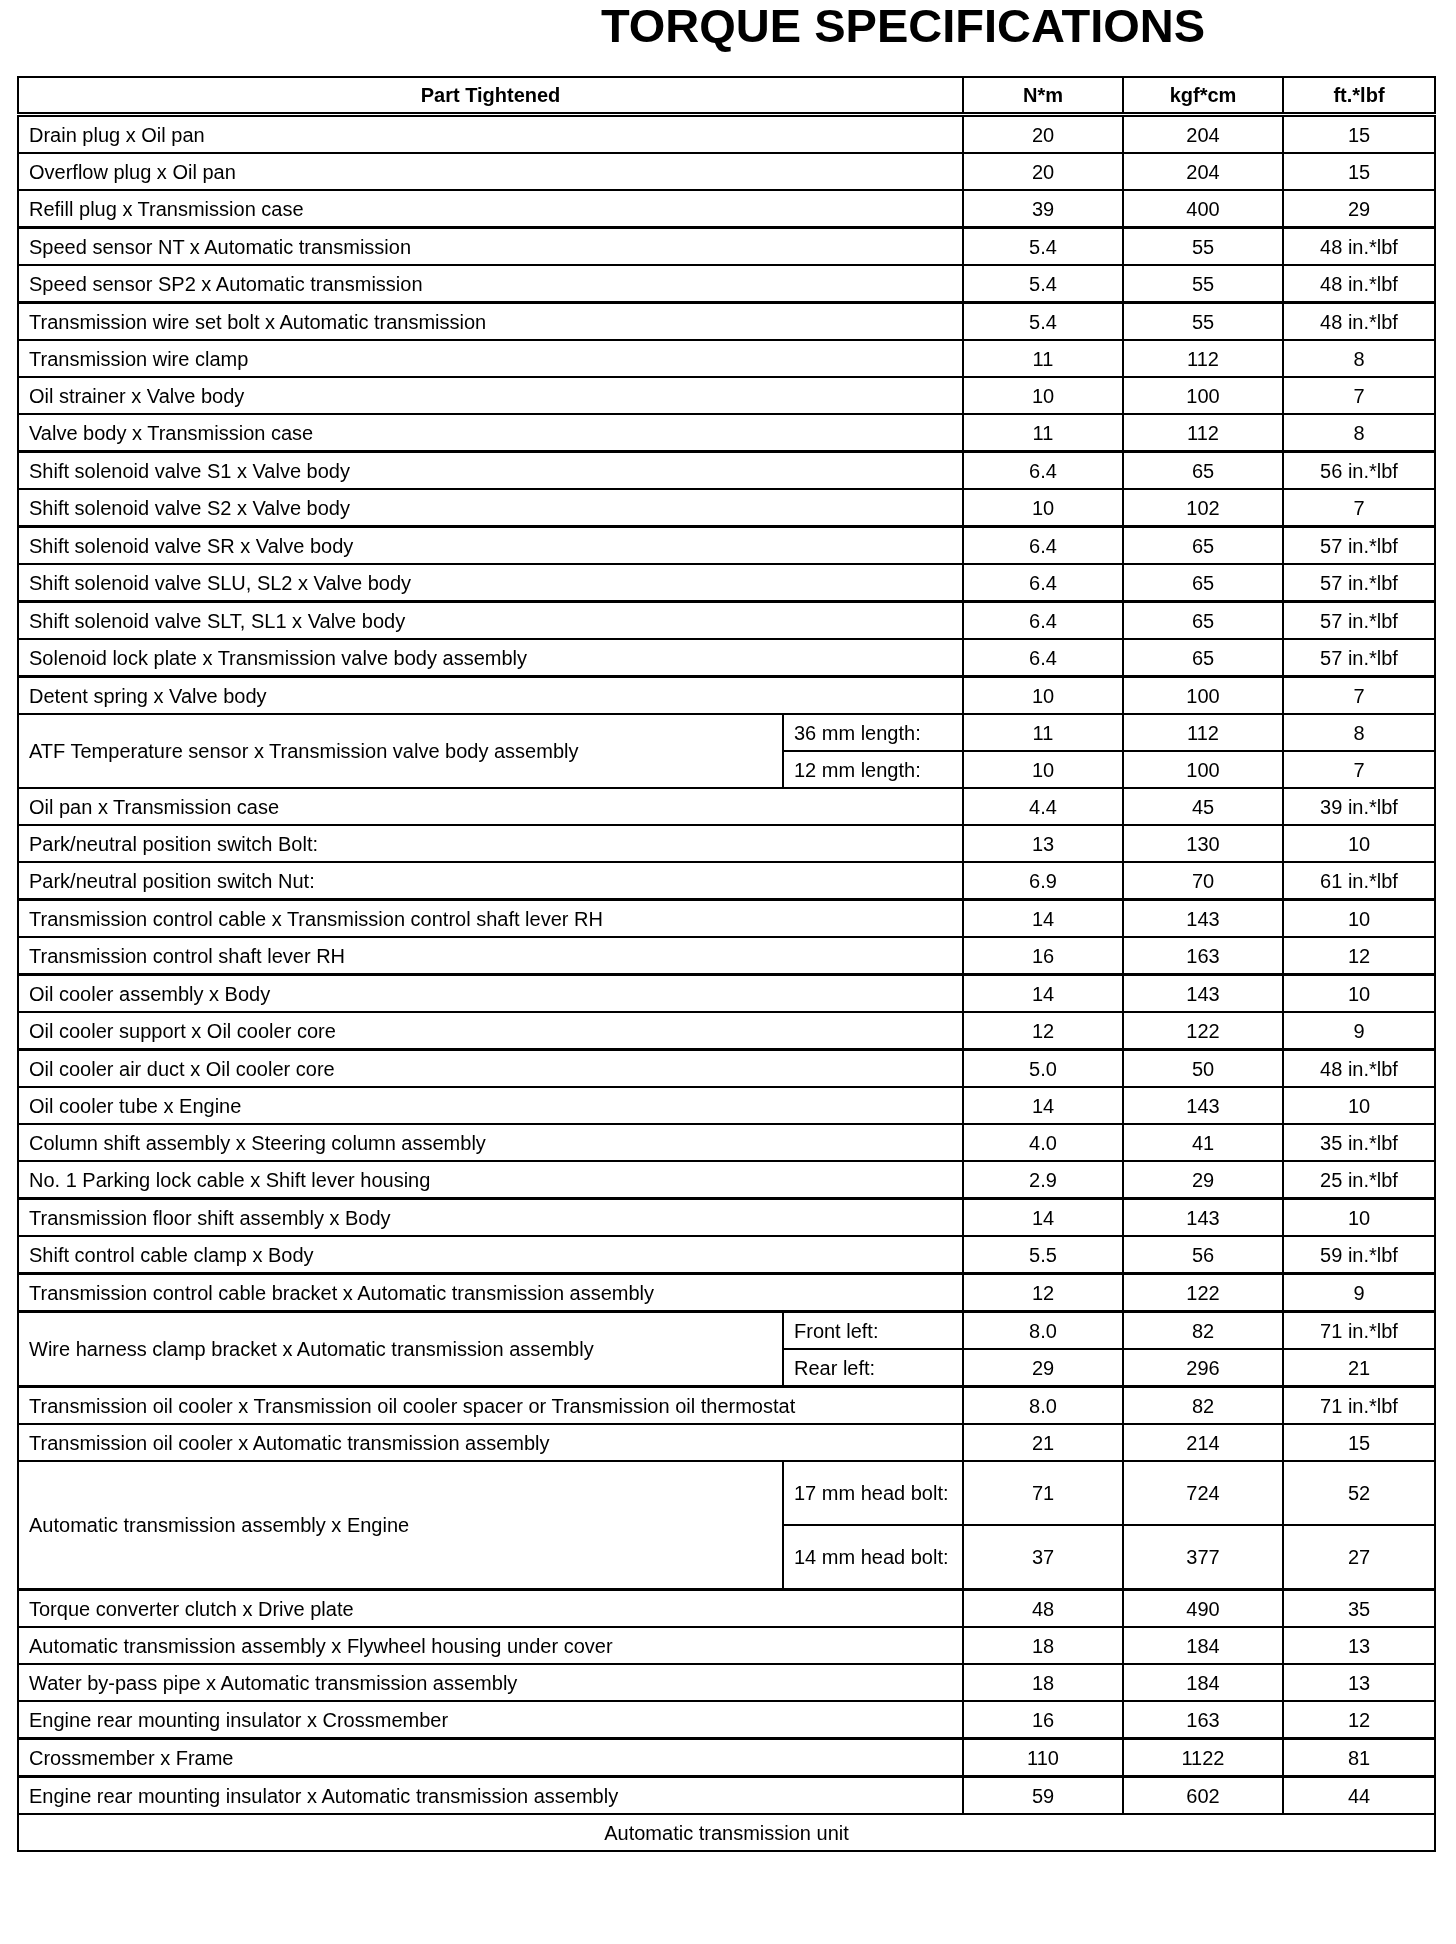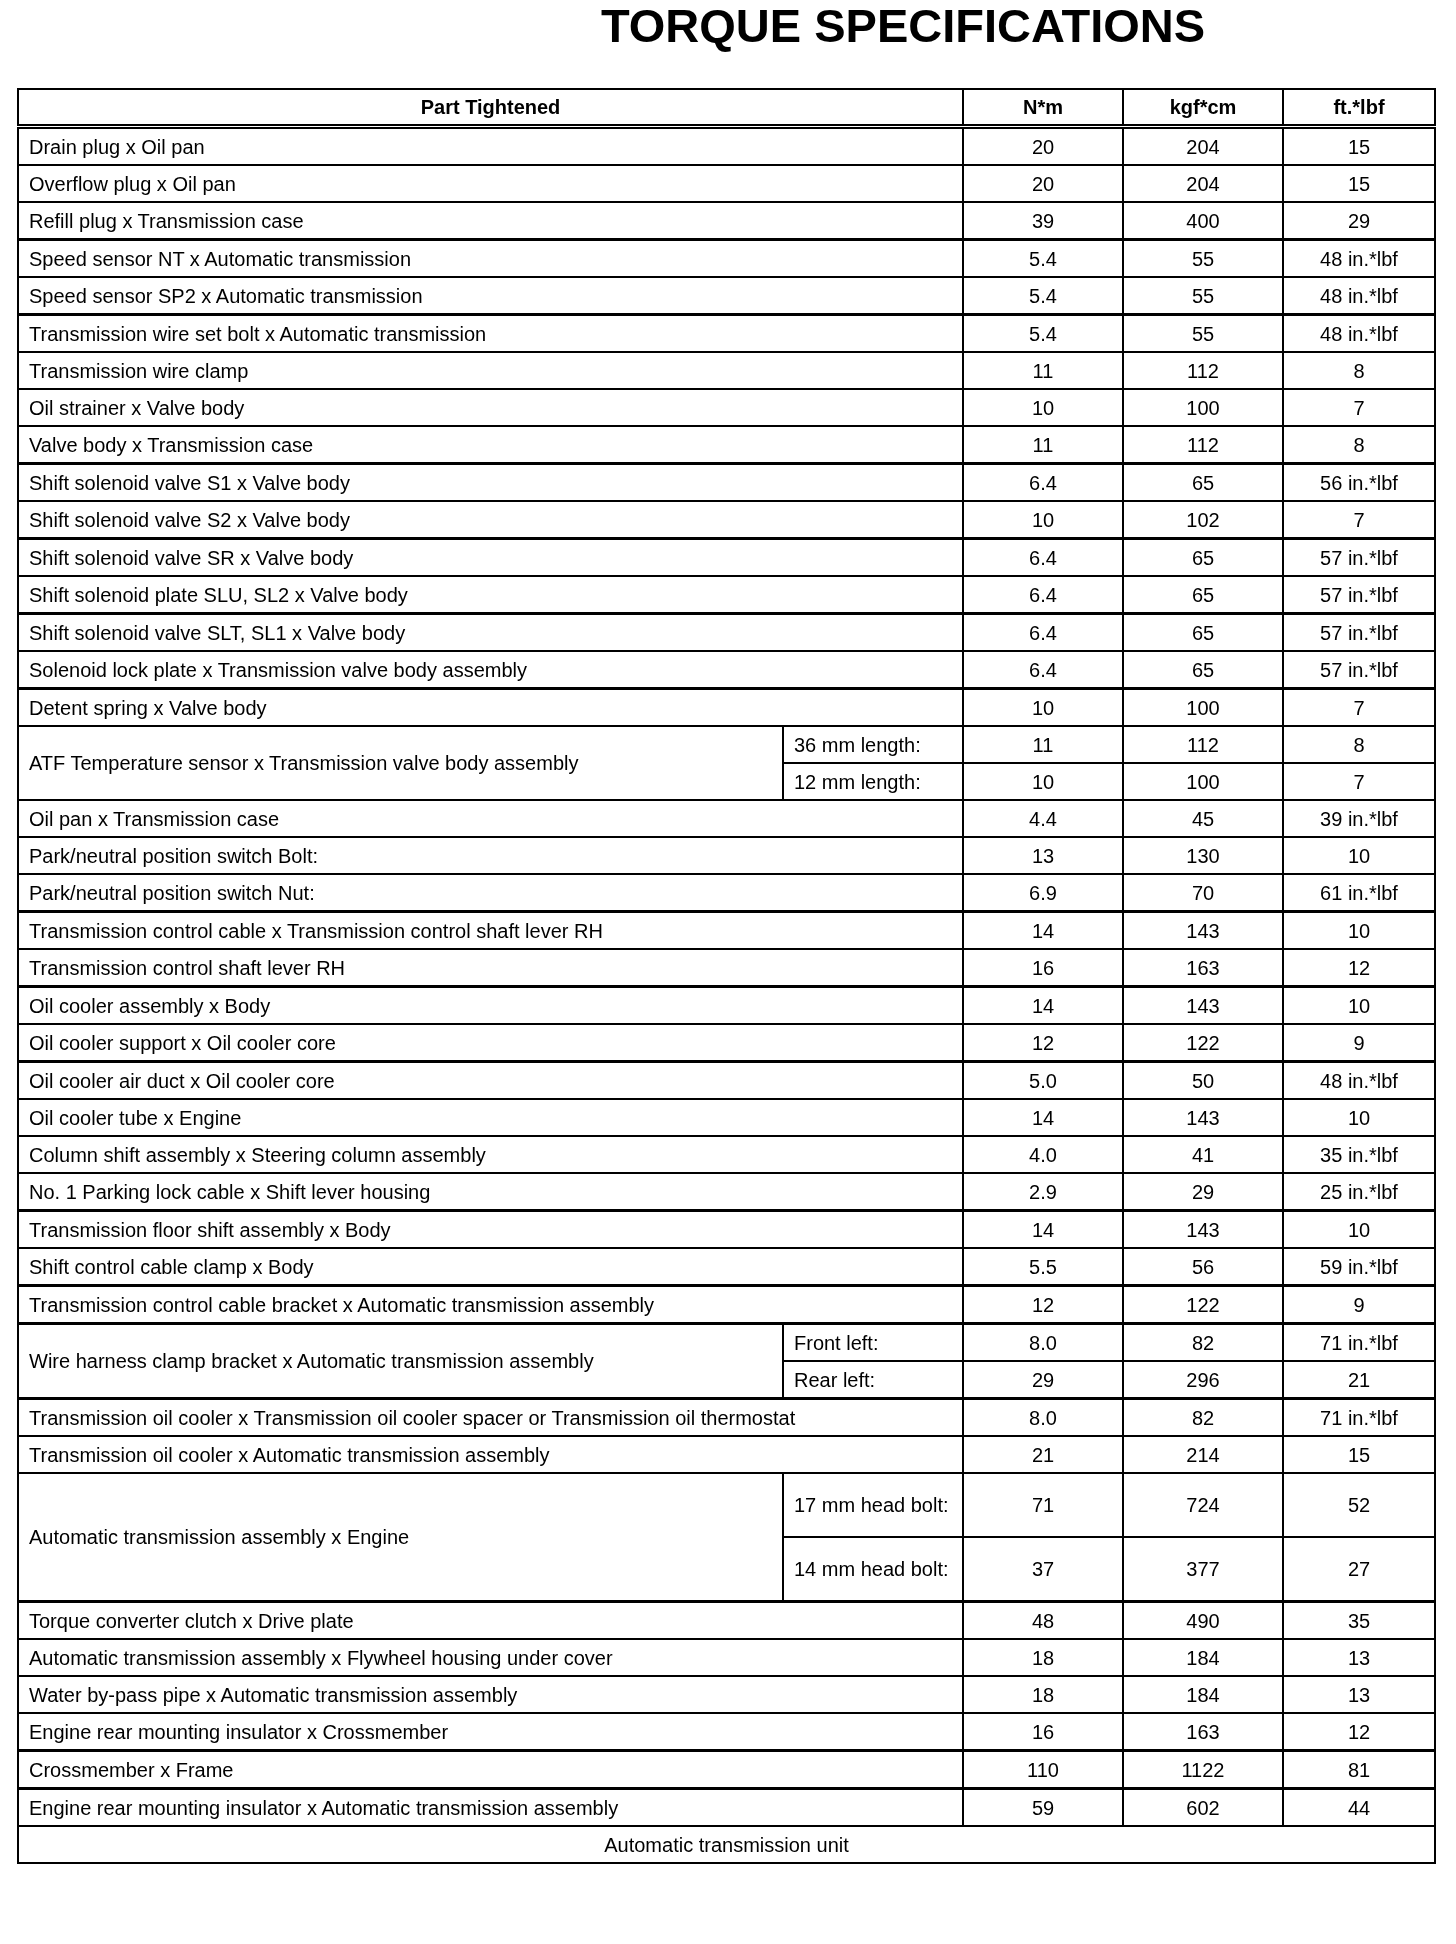--- a/index.html
+++ b/index.html
@@ -2,21 +2,21 @@
 <html><head>
 <meta charset="utf-8">
 <style>
   html, body { margin: 0; padding: 0; background: #ffffff; }
   body { width: 1456px; height: 1944px; position: relative; overflow: hidden;
          font-family: "Liberation Sans", sans-serif; color: #000; }
   .title { position: absolute; left: 0; width: 1456px; top: 2px; text-align: center;
            padding-left: 334px; box-sizing: border-box; font-weight: bold; font-size: 47px;
            line-height: 48px; letter-spacing: 0px; margin-left: 8px; }
   table.spec { position: absolute; left: 17px; top: 76px; width: 1417px; border-collapse: collapse;
-               table-layout: fixed; font-size: 20px; margin-top: 12px; }
+               table-layout: fixed; font-size: 20px; }
   table.spec td, table.spec th { border: 2px solid #000; padding: 0 10px; vertical-align: middle;
                line-height: 22px; overflow: hidden; }
   table.spec th { height: 34px; font-weight: bold; font-size: 20px; text-align: center;
                border-bottom: 5px double #000; }
   table.spec td { height: 35px; }
   td.num { text-align: center; padding: 0 4px; }
   td.sub { padding: 0 10px; border-radius: 8px; }
   tr.tall td { height: 62px; }
   tr.thick td { border-top-width: 3px; }
   td.foot { text-align: center; height: 36px; border-top: 4px solid #000; border-radius: 18px; }
@@ -114,21 +114,21 @@
         <td class="num">102</td>
         <td class="num">7</td>
       </tr>
       <tr class="thick">
         <td colspan="2">Shift solenoid valve SR x Valve body</td>
         <td class="num">6.4</td>
         <td class="num">65</td>
         <td class="num">57 in.*lbf</td>
       </tr>
       <tr>
-        <td colspan="2">Shift solenoid plate SLU, SL2 x Valve body</td>
+        <td colspan="2">Shift solenoid valve SLU, SL2 x Valve body</td>
         <td class="num">6.4</td>
         <td class="num">65</td>
         <td class="num">57 in.*lbf</td>
       </tr>
       <tr class="thick">
         <td colspan="2">Shift solenoid valve SLT, SL1 x Valve body</td>
         <td class="num">6.4</td>
         <td class="num">65</td>
         <td class="num">57 in.*lbf</td>
       </tr>

